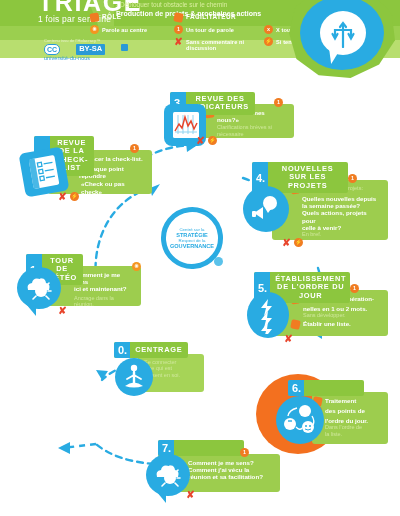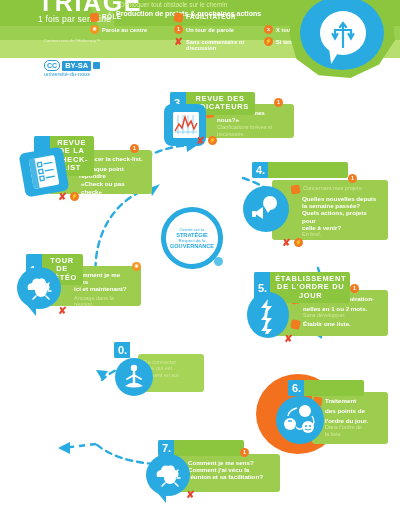--- a/index.html
+++ b/index.html
@@ -33,21 +33,21 @@
   .ic.role { background:#f07c22; border-radius:2px; transform:rotate(-8deg); }
   .ic.fac  { background:#f07c22; border-radius:2px; transform:rotate(12deg); }
   .ic.dot  { background:#f4951f; }
   .ic.one  { background:#f07c22; }
   .ic.x    { background:transparent; color:#e8452c; font-size:10px; line-height:9px; }
   .ic.bolt { background:#f07c22; }
   .ic.num  { background:#f07c22; }
 
   #cc { position:absolute; left:44px; top:38px; z-index:6; }
   #cc .src { font-size:4px; color:#e7f3c8; letter-spacing:.1px; }
-  #cc .row { display:flex; align-items:center; gap:2px; margin-top:17px; }
+  #cc .row { display:flex; gap:16px; margin-top:1px; }
   .cc-badge { display:inline-block; border:1px solid #2a9ad6; color:#2a9ad6; background:#fff;
               font-size:7px; font-weight:bold; padding:0 2px; border-radius:5px; line-height:9px; }
   .bysa { display:inline-block; background:#2a9ad6; color:#fff; font-size:7.5px; font-weight:bold;
           padding:0 3px; line-height:10px; border-radius:1px; }
   .sq { width:7px; height:7px; background:#2a9ad6; border-radius:1px; }
   #cc .udn { font-size:5.4px; color:#2a9ad6; margin-top:0px; letter-spacing:.1px; }
 
   
   #badge { position:absolute; left:289px; top:-12px; width:106px; height:90px; z-index:7; }
   .badge-poly { position:absolute; inset:0; background:#8cc63e;
@@ -213,20 +213,21 @@
   </div>
 
   <div class="node">
     <div class="body light" style="left:138px; top:296px; width:66px; height:38px; padding-left:6px;">
       <div class="ltxt sub">Se connecter</div>
       <div class="ltxt sub">à ce qui est</div>
       <div class="ltxt sub">présent en soi.</div>
     </div>
     <div class="tab" style="left:114px; top:284px;">
       <span class="num">0.</span>
+      <span class="ttl">CENTRAGE</span>
     </div>
     <div class="circ" style="left:115px; top:300px; width:38px; height:38px;"></div>
     <svg class="pic" style="left:123px; top:306px; width:22px; height:26px;" viewBox="0 0 22 26">
       <circle cx="11" cy="4" r="3.2" fill="#fff"></circle>
       <path d="M11 8 L11 21" stroke="#fff" stroke-width="2.4" stroke-linecap="round"></path>
       <path d="M2 22 Q11 15 20 22 Q11 25 2 22 Z" fill="#fff"></path>
       <path d="M11 11 L4 15 M11 11 L18 15" stroke="#fff" stroke-width="1.8" stroke-linecap="round"></path>
     </svg>
   </div>
 
@@ -327,20 +328,21 @@
         <span class="ltxt sub">Concernant mes projets:</span>
       </div>
       <div class="ltxt">Quelles nouvelles depuis</div>
       <div class="ltxt">la semaine passée?</div>
       <div class="ltxt">Quels actions, projets pour</div>
       <div class="ltxt">celle à venir?</div>
       <div class="ltxt sub">En bref.</div>
     </div>
     <div class="tab" style="left:252px; top:104px; width:96px;">
       <span class="num">4.</span>
+      <span class="ttl" style="flex:1; justify-content:center;">NOUVELLES SUR LES PROJETS</span>
     </div>
     <div class="circ" style="left:243px; top:128px; width:46px; height:46px;"></div>
     <svg class="pic" style="left:251px; top:136px; width:30px; height:30px;" viewBox="0 0 30 30">
       <circle cx="19" cy="9" r="7" fill="#fff"></circle>
       <path d="M14 14 L17 19 L20 15 Z" fill="#fff"></path>
       <path d="M3 19 L12 13 L12 25 Z" fill="#fff"></path>
       <rect x="1" y="17" width="4" height="6" rx="1" fill="#fff"></rect>
     </svg>
     <span class="ic one corner-ic" style="left:348px; top:116px;">1</span>
     <span class="ic x corner-ic" style="left:282px; top:180px;">✘</span>

